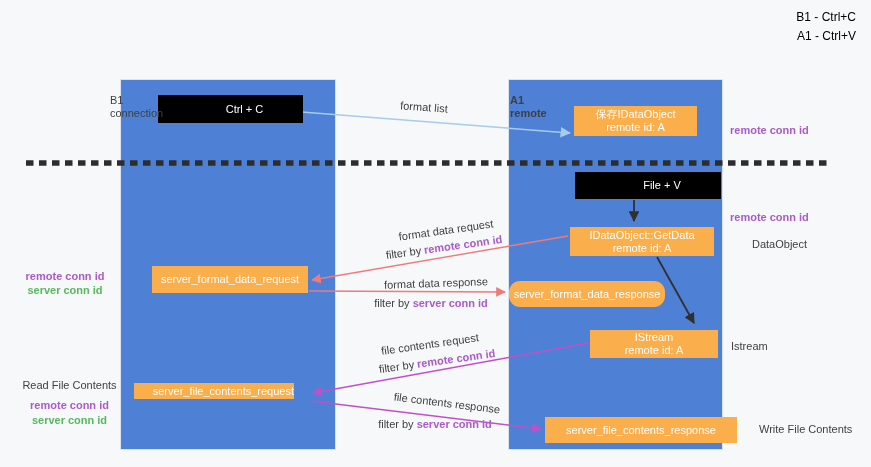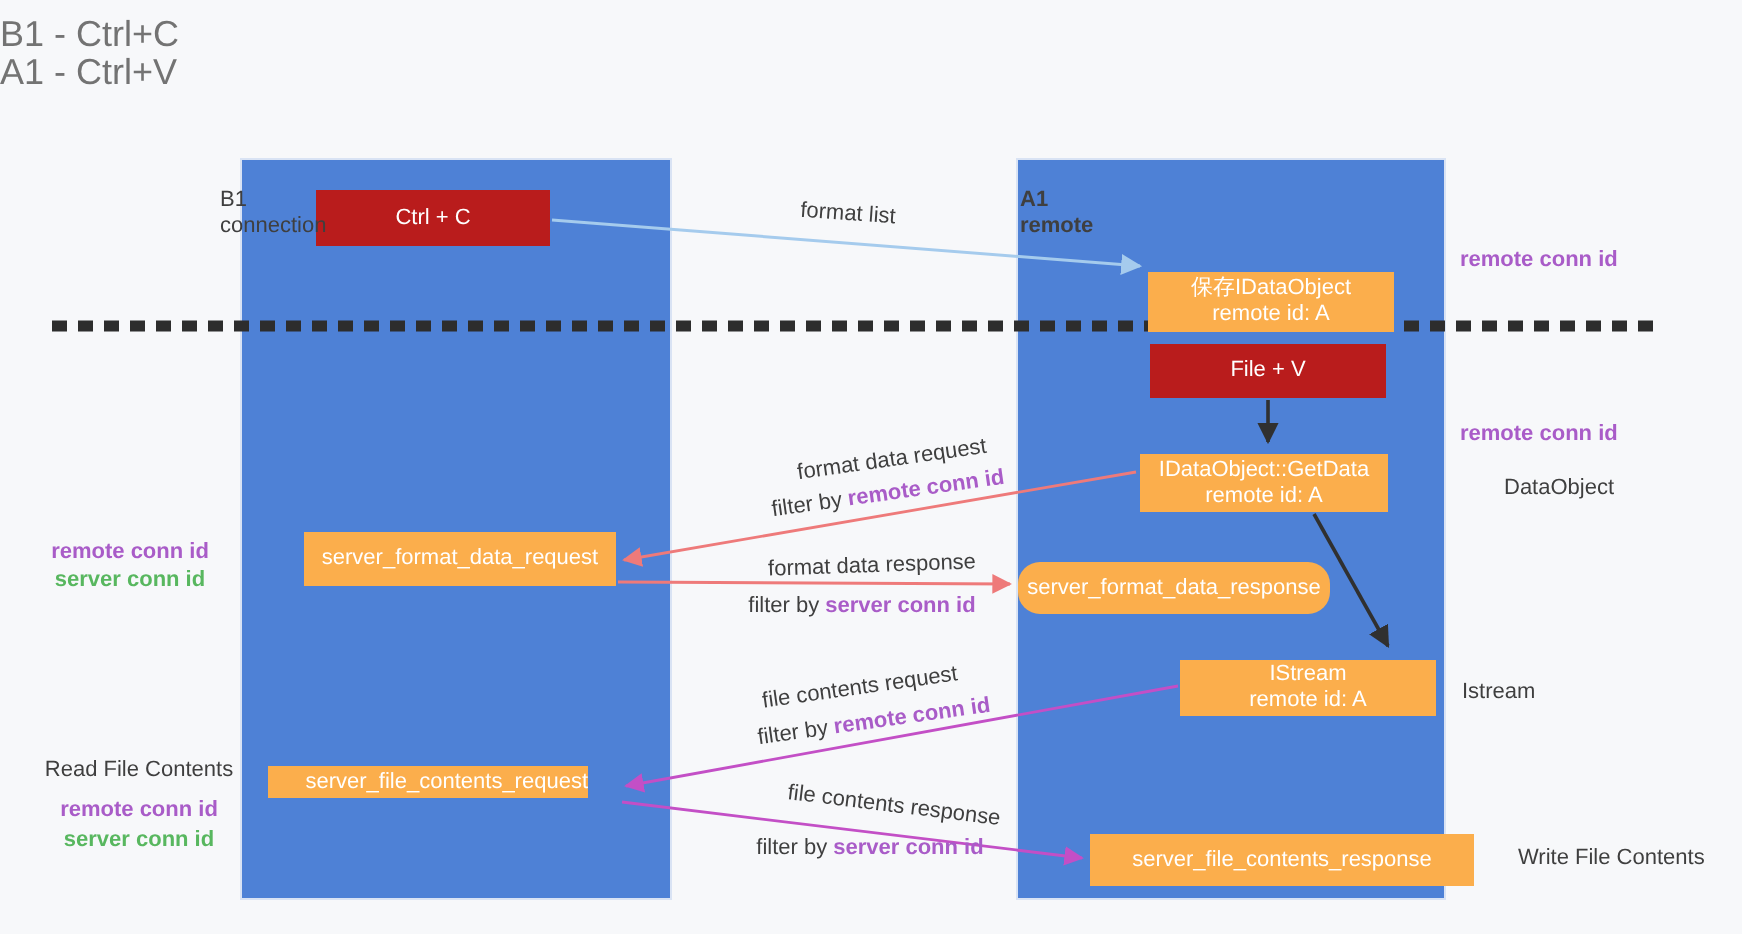--- a/index.html
+++ b/index.html
@@ -7,24 +7,24 @@
     position:relative;width:871px;height:467px;background:#f7f8fa;
     font-family:"Liberation Sans", sans-serif;overflow:hidden;
   }
   .lane{position:absolute;background:#4e81d6;border:1px solid #d9e3f4;box-sizing:border-box;z-index:1;}
   .arrows{position:absolute;left:0;top:0;z-index:2;pointer-events:none;}
   .box{
     position:absolute;display:flex;flex-direction:column;align-items:center;justify-content:center;
     color:#ffffff;font-size:11px;line-height:13px;text-align:center;z-index:3;white-space:nowrap;
   }
   .box.orange{background:#fbae4c;}
-  .box.green{background:#b91c1c;}
+  .box.green{background:#000000;padding-left:28px;}
   .title{
-    position:absolute;left:0;top:8;width:856px;text-align:left;top:8px;
-    font-size:18px;line-height:19px;color:#737373;z-index:4;
+    position:absolute;left:0;top:8;width:856px;text-align:right;top:8px;
+    font-size:12px;line-height:19px;color:#000000;z-index:4;
   }
   .colheader{position:absolute;text-align:left;font-size:11px;line-height:13px;color:#3f3f3f;z-index:4;margin-top:44px;}
   .label{
     position:absolute;font-size:11px;color:#3f3f3f;white-space:nowrap;z-index:4;
   }
   .centered{transform:translate(-50%,-50%);}
   .purple{color:#a95cc8;font-weight:bold;}
   .greentext{color:#58b75f;font-weight:bold;}
   .plain{color:#3f3f3f;font-weight:normal;}
   .sp{margin-right:3px;}
@@ -74,30 +74,30 @@
     <line x1="589" y1="343" x2="313" y2="393" stroke="#c34fc6" stroke-width="1.4" marker-end="url(#mMagenta)"></line>
     <line x1="311" y1="401" x2="541" y2="429" stroke="#c34fc6" stroke-width="1.4" marker-end="url(#mMagenta)"></line>
     <line x1="634" y1="200" x2="634" y2="221" stroke="#303030" stroke-width="1.8" marker-end="url(#mBlack)"></line>
     <line x1="657" y1="257" x2="694" y2="323" stroke="#303030" stroke-width="1.8" marker-end="url(#mBlack)"></line>
   </svg>
 
   <div class="box green" style="left:158px;top:95px;width:117px;height:28px;">
     <div>Ctrl + C</div>
   </div>
 
-  <div class="box orange" style="left:574px;top:136px;width:123px;height:30px;">
+  <div class="box orange" style="left:574px;top:106px;width:123px;height:30px;">
     <div>保存IDataObject</div>
     <div>remote id: A</div>
   </div>
 
   <div class="box green" style="left:575px;top:172px;width:118px;height:27px;">
     <div>File + V</div>
   </div>
 
-  <div class="box orange" style="left:570px;top:227px;width:124px;height:29px;">
+  <div class="box orange" style="left:570px;top:227px;width:144px;height:29px;">
     <div>IDataObject::GetData</div>
     <div>remote id: A</div>
   </div>
 
   <div class="box orange" style="left:152px;top:266px;width:156px;height:27px;text-align:right;">
     <div>server_format_data_request</div>
   </div>
 
   <div class="box orange" style="left:509px;top:281px;width:156px;height:26px;border-radius:11px;">
     <div>server_format_data_response</div>

